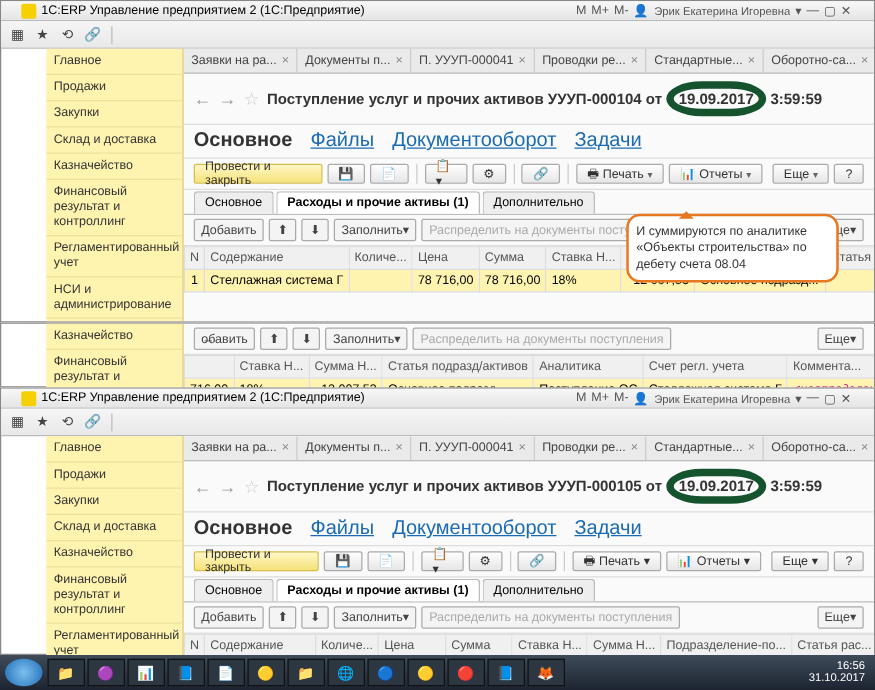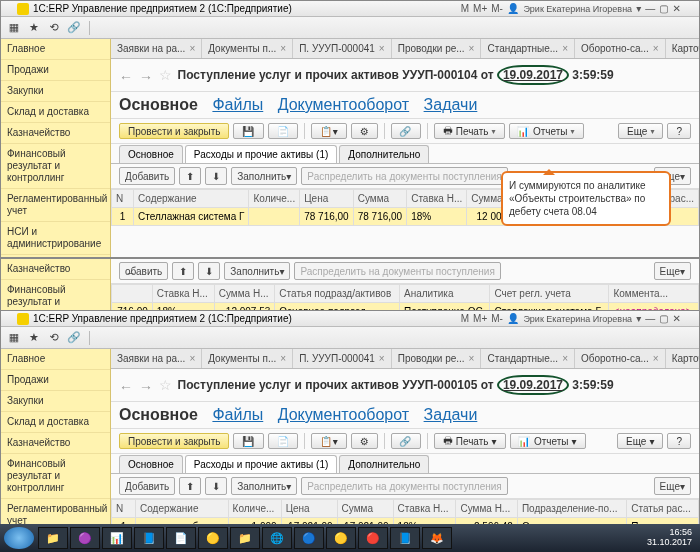--- a/index.html
+++ b/index.html
@@ -9,49 +9,49 @@
   .titlebar { height: 16px; background: linear-gradient(#f7f7f7, #e5e5e5); border-bottom: 1px solid #bbb; display: flex; align-items: center; padding: 0 16px; font-size: 10px; }
   .titlebar .icon { width: 12px; height: 12px; background: #f6d000; border-radius: 2px; margin-right: 4px; }
   .titlebar .spacer { flex: 1; }
   .titlebar .ctl { color: #555; margin: 0 2px; font-size: 10px; cursor: pointer; }
 
   .toolbar-row { height: 22px; background: linear-gradient(#f5f5f5, #e8e8e8); border-bottom: 1px solid #bbb; display: flex; align-items: center; padding: 0 4px; }
   .toolbar-row .tb-btn { width: 18px; height: 16px; margin-right: 2px; display: inline-flex; align-items: center; justify-content: center; color: #444; font-size: 11px; cursor: pointer; }
   .toolbar-row .sep { width: 1px; height: 14px; background: #bbb; margin: 0 4px; }
 
   .content { display: flex; }
-  .sidebar { width: 110px; background: #fff3b0; border-right: 1px solid #d7c26e; }
+  .sidebar { width: 110px; background: #fff3b0; border-right: 1px solid #d7c26e; margin-left: 36px; }
   .sidebar .item { padding: 4px 6px; font-size: 10px; color: #333; border-bottom: 1px solid #efe09c; cursor: pointer; line-height: 1.2; }
 
   .main { flex: 1; background: #fafafa; overflow: hidden; }
 
   .tabs { display: flex; height: 20px; border-bottom: 1px solid #bbb; background: #eaeaea; font-size: 10px; align-items: center; overflow: hidden; }
   .tab { padding: 0 6px; height: 20px; line-height: 20px; border-right: 1px solid #ccc; color: #444; cursor: pointer; white-space: nowrap; }
   .tab .x { margin-left: 4px; color: #888; }
 
   .doc-header { padding: 6px 8px; border-bottom: 1px solid #ddd; display: flex; align-items: center; gap: 6px; }
   .doc-header .arrows { color: #999; font-size: 14px; }
   .doc-header .star { color: #ccc; font-size: 14px; }
   .doc-header .title { font-size: 12px; font-weight: bold; color: #333; }
-  .date-circle { border: 2px solid #14532d; border-radius: 50% / 70%; padding: 1px 4px; display: inline-block; text-decoration: underline; }
+  .date-circle { border: 6px solid #14532d; border-radius: 50% / 70%; padding: 1px 4px; display: inline-block; }
 
   .link-row { padding: 4px 8px; font-size: 16px; border-bottom: 1px solid #ddd; }
   .link-row a { color: #1a6bb3; text-decoration: underline; margin-right: 10px; cursor: pointer; }
   .link-row a.active { color: #333; text-decoration: none; font-weight: bold; }
 
   .action-row { padding: 4px 8px; display: flex; align-items: center; gap: 4px; border-bottom: 1px solid #ddd; }
   .btn { border: 1px solid #aaa; background: linear-gradient(#fefefe, #e6e6e6); height: 16px; padding: 0 8px; font-size: 10px; border-radius: 2px; cursor: pointer; display: inline-flex; align-items: center; gap: 3px; color: #333; }
   .btn.yellow { background: linear-gradient(#fff7c5, #f6e27a); border-color: #d6bf4a; }
   .btn .dd { font-size: 8px; color: #666; }
   .action-row .sep2 { width: 1px; height: 16px; background: #ccc; margin: 0 2px; }
   .action-row .spacer { flex: 1; }
 
   .subtabs { display: flex; height: 20px; border-bottom: 1px solid #bbb; font-size: 10px; align-items: flex-end; padding: 0 8px; gap: 0; }
   .subtab { padding: 3px 8px; border: 1px solid #bbb; border-bottom: none; background: #eee; cursor: pointer; border-top-left-radius: 3px; border-top-right-radius: 3px; margin-right: 2px; }
-  .subtab.active { background: #fff; font-weight: normal; }
+  .subtab.active { background: #fff; font-weight: bold; }
 
   .grid-toolbar { padding: 3px 8px; display: flex; gap: 4px; align-items: center; border-bottom: 1px solid #ddd; }
   .sm-btn { border: 1px solid #aaa; background: #f4f4f4; height: 18px; min-width: 22px; font-size: 10px; border-radius: 2px; cursor: pointer; display: inline-flex; align-items: center; justify-content: center; padding: 0 5px; color: #444; }
 
   table.grid { width: 100%; border-collapse: collapse; font-size: 10px; }
   table.grid th, table.grid td { border: 1px solid #ddd; padding: 3px 4px; text-align: left; white-space: nowrap; overflow: hidden; }
   table.grid th { background: #f0f0f0; color: #555; font-weight: normal; }
   table.grid td.num { text-align: right; }
   table.grid td.rownum { background: #f6e27a; text-align: center; width: 24px; }
   table.grid tr.sel td { background: #fff3b0; }
@@ -182,21 +182,21 @@
           <td class="num">78 716,00</td>
           <td>18%</td>
           <td class="num">12 007,53</td>
           <td>Основное подразд...</td>
           <td></td>
         </tr>
       </tbody>
         </table>
     </div>
   </div>
-  <div class="callout" style="top: 170px; left: 500px;">
+  <div class="callout" style="top: 170px; left: 500px; border-radius: 11px;">
     <span>И суммируются по аналитике «Объекты строительства» по дебету счета 08.04</span>
   </div>
 </div>
 
 <div class="window" style="height: 52px;">
   <div class="content" style="height:52px;">
     <div class="sidebar">
       <div class="item">Казначейство</div>
       <div class="item">Финансовый результат и контроллинг</div>
       <div class="item">Регламентированный учет</div>

